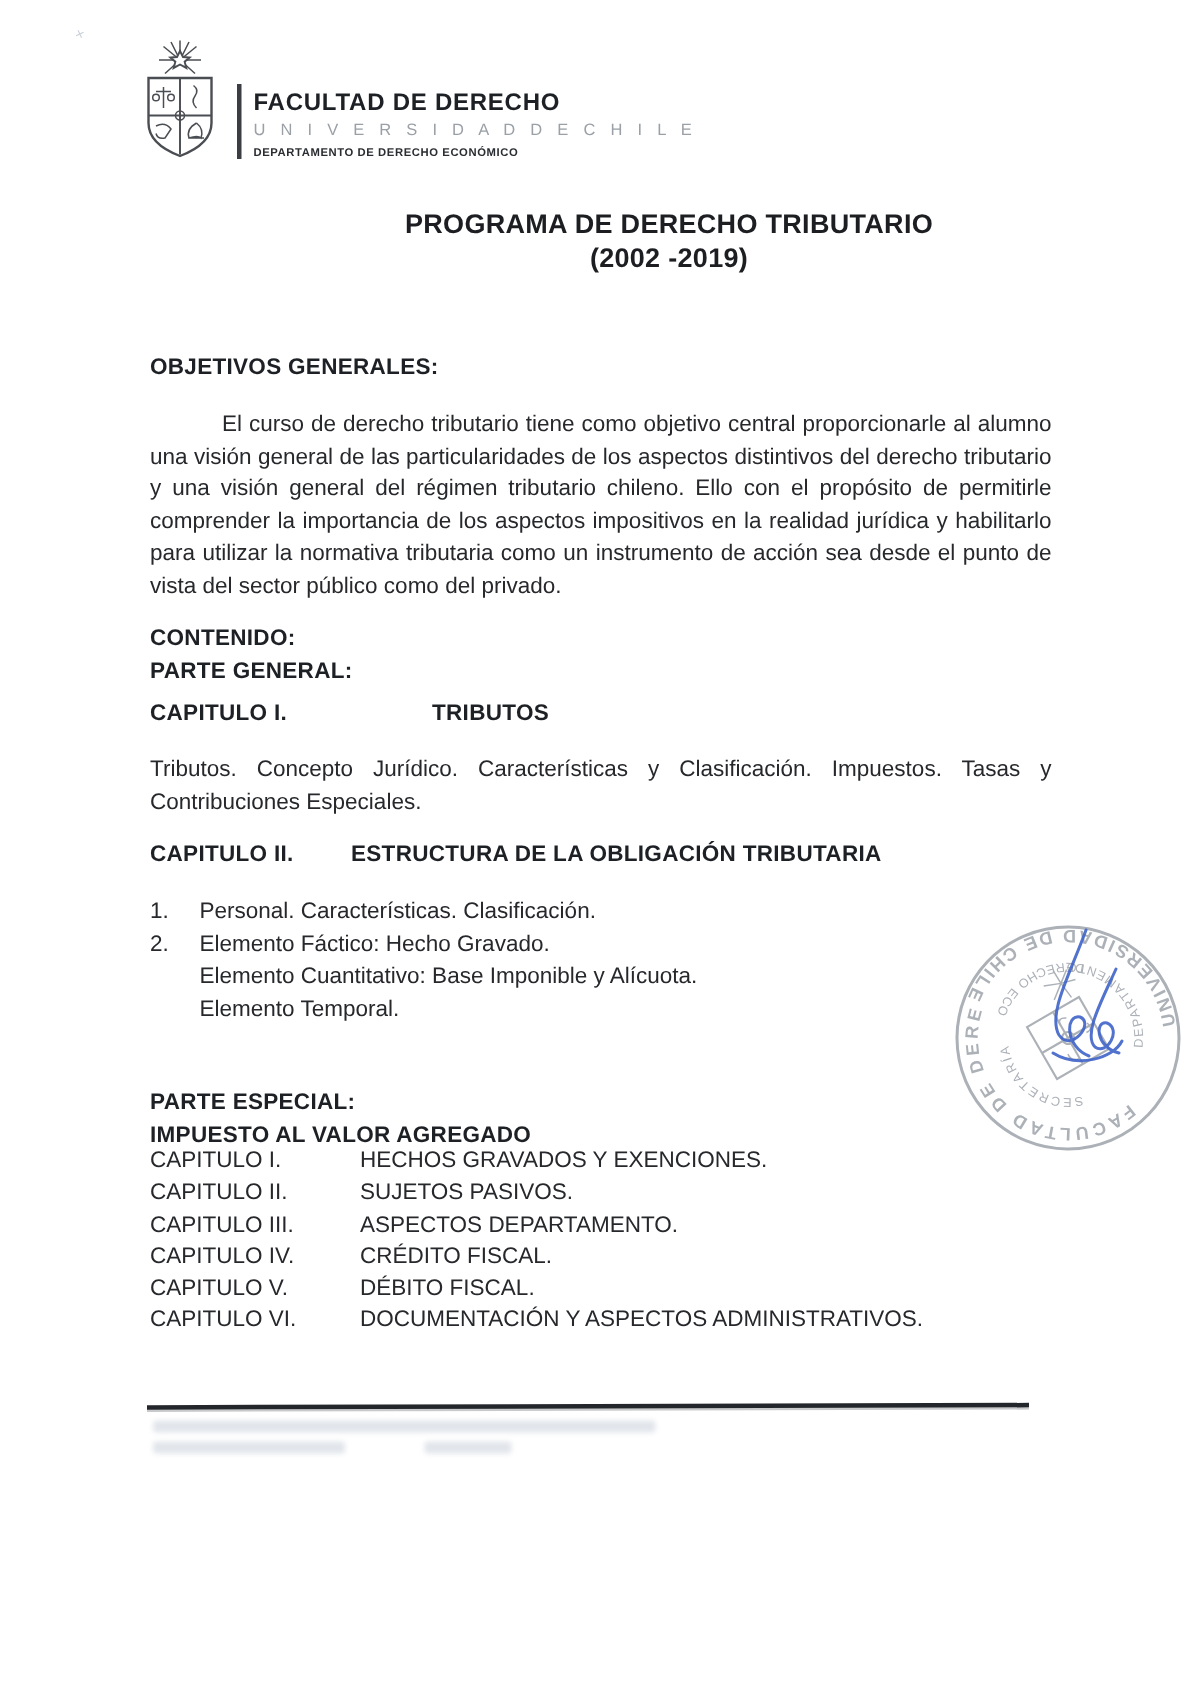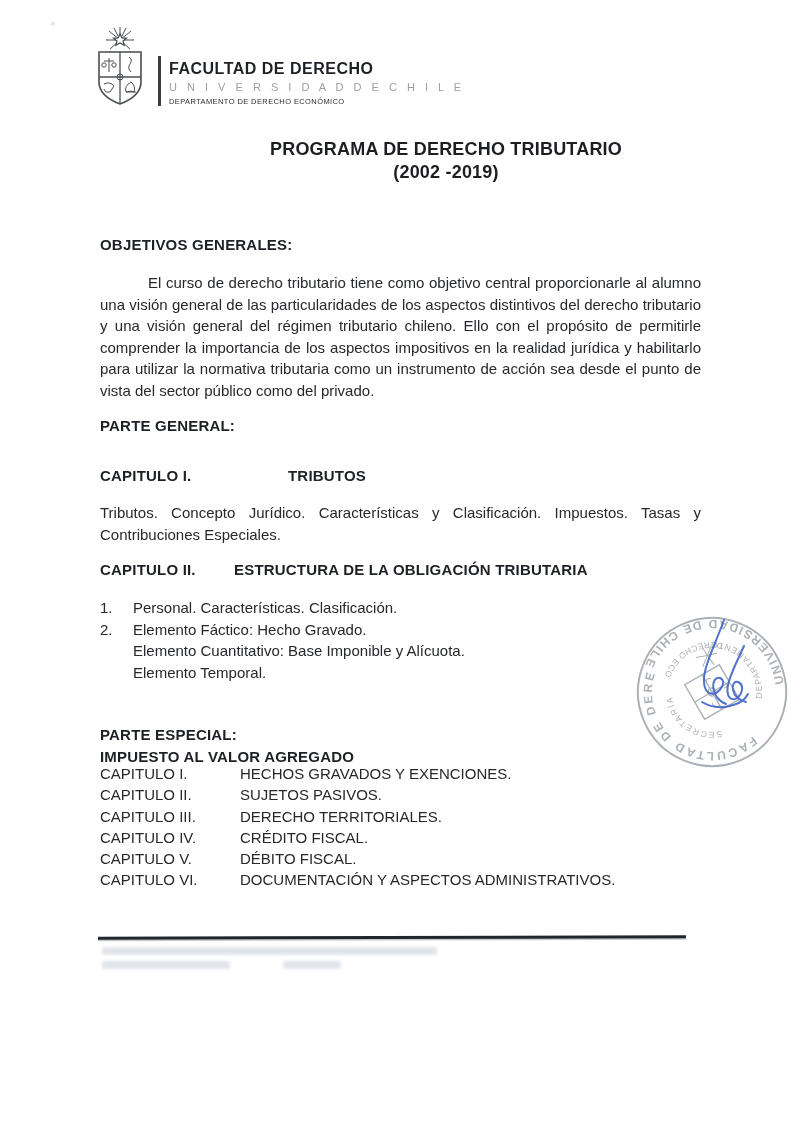--- a/index.html
+++ b/index.html
@@ -14,21 +14,21 @@
   }
   .abs{position:absolute;}
 
   
   .logo-block{top:26px;left:96px;display:flex;align-items:flex-end;}
   .emblem{width:56px;height:82px;}
   .logo-bar{width:3px;height:50px;background:#3a3d42;margin:0 8px 2px 6px;}
   .logo-text{padding-bottom:2px;}
   .logo-faculty{font-size:16px;font-weight:bold;color:#1d2024;letter-spacing:.5px;}
   .logo-univ{font-size:11px;color:#9aa0a6;letter-spacing:3.5px;margin-top:3px;}
-  .logo-dept{font-size:7.5px;font-weight:normal;color:#2a2d31;letter-spacing:.4px;margin-top:4px;}
+  .logo-dept{font-size:7.5px;font-weight:bold;color:#2a2d31;letter-spacing:.4px;margin-top:4px;}
 
   .speck{top:18px;left:50px;color:#ccd2d9;font-size:10px;transform:rotate(20deg);}
 
   
   .title{top:138px;left:0;width:100%;text-align:center;font-weight:bold;
          font-size:18px;line-height:23px;color:#1c1e22;letter-spacing:.2px;padding-left:46px;}
 
   
   .h-bold{font-weight:bold;font-size:15px;color:#1d2024;letter-spacing:.2px;}
   .body-text{font-size:15px;line-height:21.6px;text-align:justify;}
@@ -112,20 +112,21 @@
 
   <div class="abs title">
     <div>PROGRAMA DE DERECHO TRIBUTARIO</div>
     <div>(2002 -2019)</div>
   </div>
 
   <div class="abs col h-bold" style="top:236px;">OBJETIVOS GENERALES:</div>
   <div class="abs col body-text para-indent" style="top:272px;">El curso de derecho tributario tiene como objetivo central proporcionarle al alumno una visión general de las particularidades de los aspectos distintivos del derecho tributario y una visión general del régimen tributario chileno. Ello con el propósito de permitirle comprender la importancia de los aspectos impositivos en la realidad jurídica y habilitarlo para utilizar la normativa tributaria como un instrumento de acción sea desde el punto de vista del sector público como del privado.</div>
 
   <div class="abs col two-line" style="top:415px;">
+    <div class="h-bold">CONTENIDO:</div>
     <div class="h-bold">PARTE GENERAL:</div>
   </div>
 
   <div class="abs col chap-row" style="top:467px;">
     <span class="h-bold chap-label-wide">CAPITULO I.</span>
     <span class="h-bold">TRIBUTOS</span>
   </div>
   <div class="abs col body-text" style="top:502px;">Tributos. Concepto Jurídico. Características y Clasificación. Impuestos. Tasas y Contribuciones Especiales.</div>
 
   <div class="abs col chap-row" style="top:561px;">
@@ -155,21 +156,21 @@
     <div class="chap-row">
       <span class="chap-label">CAPITULO I.</span>
       <span>HECHOS GRAVADOS Y EXENCIONES.</span>
     </div>
     <div class="chap-row">
       <span class="chap-label">CAPITULO II.</span>
       <span>SUJETOS PASIVOS.</span>
     </div>
     <div class="chap-row">
       <span class="chap-label">CAPITULO III.</span>
-      <span>DERECHO TERRITORIALES.</span>
+      <span>ASPECTOS DEPARTAMENTO.</span>
     </div>
     <div class="chap-row">
       <span class="chap-label">CAPITULO IV.</span>
       <span>CRÉDITO FISCAL.</span>
     </div>
     <div class="chap-row">
       <span class="chap-label">CAPITULO V.</span>
       <span>DÉBITO FISCAL.</span>
     </div>
     <div class="chap-row">

